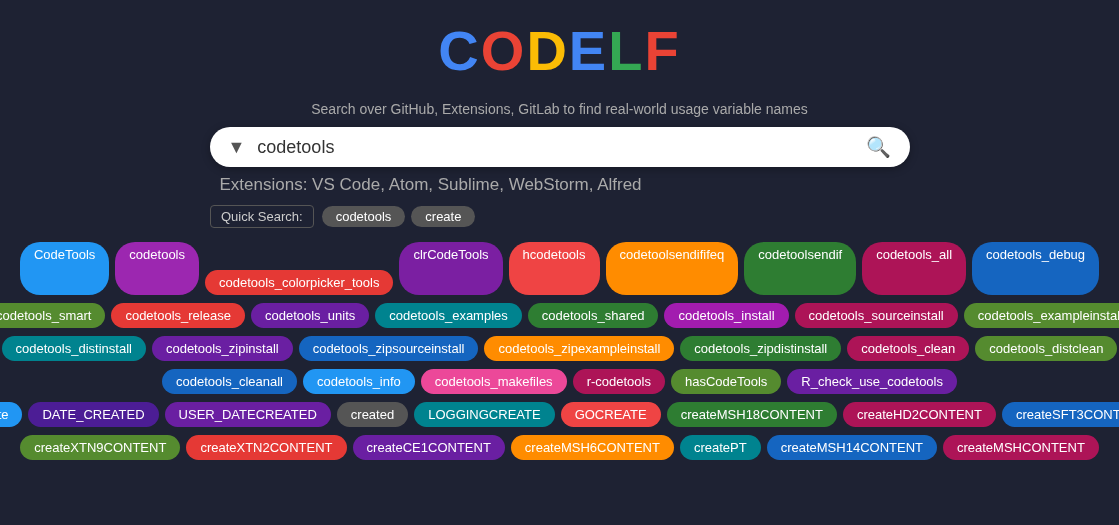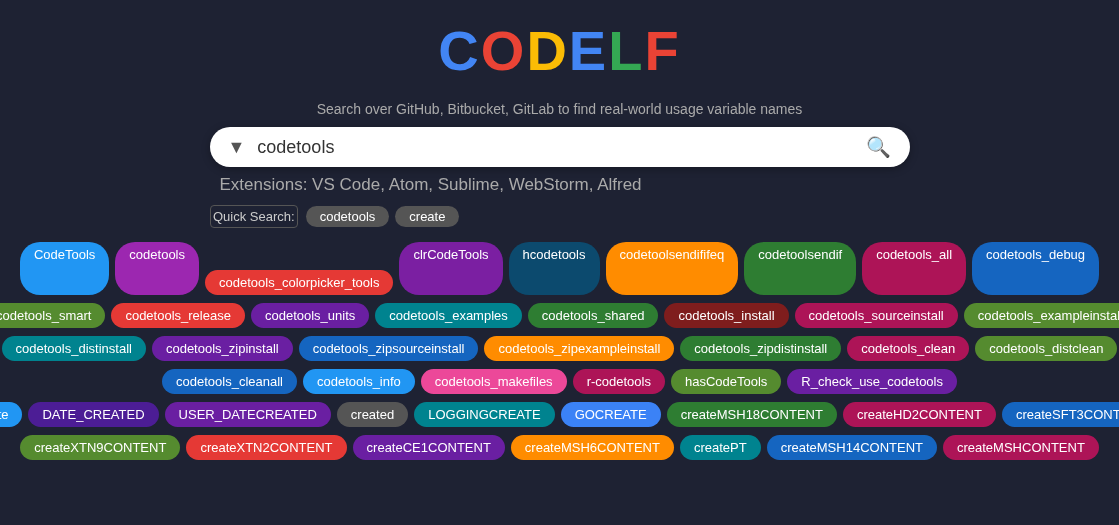--- a/index.html
+++ b/index.html
@@ -87,21 +87,21 @@
       align-items: center;
       gap: 8px;
       margin-bottom: 14px;
       align-self: flex-start;
       margin-left: 210px;
     }
     .quick-search-label {
       color: #ccc;
       font-size: 13px;
       border: 1px solid #555;
-      padding: 3px 2px;
+      padding: 3px 10px;
       border-radius: 4px;
     }
     .quick-search-tag {
       border-radius: 20px;
       padding: 3px 14px;
       font-size: 13px;
       cursor: pointer;
       color: white;
     }
 
@@ -137,21 +137,21 @@
   <div class="logo-container" id="logo-area">
       <span class="logo-letter" style="color: rgb(66, 133, 244);">C</span>
       <span class="logo-letter" style="color: rgb(234, 67, 53);">O</span>
       <span class="logo-letter" style="color: rgb(251, 188, 5);">D</span>
       <span class="logo-letter" style="color: rgb(66, 133, 244);">E</span>
       <span class="logo-letter" style="color: rgb(52, 168, 83);">L</span>
       <span class="logo-letter" style="color: rgb(234, 67, 53);">F</span>
     </div>
 
   <div class="search-area">
-    <div class="search-subtitle">Search over GitHub, Bitbucket, GitLab to find real-world usage variable names</div>
+    <div class="search-subtitle">Search over GitHub, Extensions, GitLab to find real-world usage variable names</div>
     <div class="search-box">
       <span class="search-filter-icon">▼</span>
       <input class="search-input" type="text" value="codetools" style="">
       <span class="search-go-icon">🔍</span>
     </div>
     <div class="extensions-line">Extensions: VS Code, Atom, Sublime, WebStorm, Alfred</div>
   </div>
 
   <div class="quick-search-row">
     <span class="quick-search-label">Quick Search:</span>
@@ -160,33 +160,33 @@
         <span class="quick-search-tag" style="background: rgb(85, 85, 85);">create</span>
       </div>
   </div>
 
   <div class="tags-area" id="tags-area">
       <div class="tags-row">
         <span class="tag" style="background: rgb(33, 150, 243);">CodeTools</span>
         <span class="tag" style="background: rgb(156, 39, 176);">codetools</span>
         <span class="tag" style="background: rgb(229, 57, 53); margin-top: 28px;">codetools_colorpicker_tools</span>
         <span class="tag" style="background: rgb(123, 31, 162);">clrCodeTools</span>
-        <span class="tag" style="background: #0c4a6e;">hcodetools</span>
+        <span class="tag" style="background: #ef4444;">hcodetools</span>
         <span class="tag" style="background: rgb(255, 140, 0);">codetoolsendififeq</span>
         <span class="tag" style="background: rgb(46, 125, 50);">codetoolsendif</span>
         <span class="tag" style="background: rgb(173, 20, 87);">codetools_all</span>
         <span class="tag" style="background: rgb(21, 101, 192);">codetools_debug</span>
       </div>
       <div class="tags-row">
         <span class="tag" style="background: rgb(85, 139, 47);">codetools_smart</span>
         <span class="tag" style="background: rgb(229, 57, 53);">codetools_release</span>
         <span class="tag" style="background: rgb(106, 31, 162);">codetools_units</span>
         <span class="tag" style="background: rgb(0, 131, 143);">codetools_examples</span>
         <span class="tag" style="background: rgb(46, 125, 50);">codetools_shared</span>
-        <span class="tag" style="background: #7f1d1d;">codetools_install</span>
+        <span class="tag" style="background: #a21caf;">codetools_install</span>
         <span class="tag" style="background: rgb(173, 20, 87);">codetools_sourceinstall</span>
         <span class="tag" style="background: rgb(85, 139, 47);">codetools_exampleinstall</span>
       </div>
       <div class="tags-row">
         <span class="tag" style="background: rgb(0, 131, 143);">codetools_distinstall</span>
         <span class="tag" style="background: rgb(106, 31, 162);">codetools_zipinstall</span>
         <span class="tag" style="background: rgb(21, 101, 192);">codetools_zipsourceinstall</span>
         <span class="tag" style="background: rgb(255, 140, 0);">codetools_zipexampleinstall</span>
         <span class="tag" style="background: rgb(46, 125, 50);">codetools_zipdistinstall</span>
         <span class="tag" style="background: rgb(173, 20, 87);">codetools_clean</span>
@@ -199,21 +199,21 @@
         <span class="tag" style="background: rgb(173, 20, 87);">r-codetools</span>
         <span class="tag" style="background: rgb(85, 139, 47);">hasCodeTools</span>
         <span class="tag" style="background: rgb(106, 31, 162);">R_check_use_codetools</span>
       </div>
       <div class="tags-row">
         <span class="tag" style="background: rgb(33, 150, 243);">create</span>
         <span class="tag" style="background: #4c1d95;">DATE_CREATED</span>
         <span class="tag" style="background: rgb(106, 31, 162);">USER_DATECREATED</span>
         <span class="tag" style="background: rgb(85, 85, 85);">created</span>
         <span class="tag" style="background: rgb(0, 131, 143);">LOGGINGCREATE</span>
-        <span class="tag" style="background: #3b82f6;">GOCREATE</span>
+        <span class="tag" style="background: #ef4444;">GOCREATE</span>
         <span class="tag" style="background: rgb(46, 125, 50);">createMSH18CONTENT</span>
         <span class="tag" style="background: rgb(173, 20, 87);">createHD2CONTENT</span>
         <span class="tag" style="background: rgb(21, 101, 192);">createSFT3CONTENT</span>
       </div>
       <div class="tags-row">
         <span class="tag" style="background: rgb(85, 139, 47);">createXTN9CONTENT</span>
         <span class="tag" style="background: rgb(229, 57, 53);">createXTN2CONTENT</span>
         <span class="tag" style="background: rgb(106, 31, 162);">createCE1CONTENT</span>
         <span class="tag" style="background: rgb(255, 140, 0);">createMSH6CONTENT</span>
         <span class="tag" style="background: rgb(0, 131, 143);">createPT</span>

